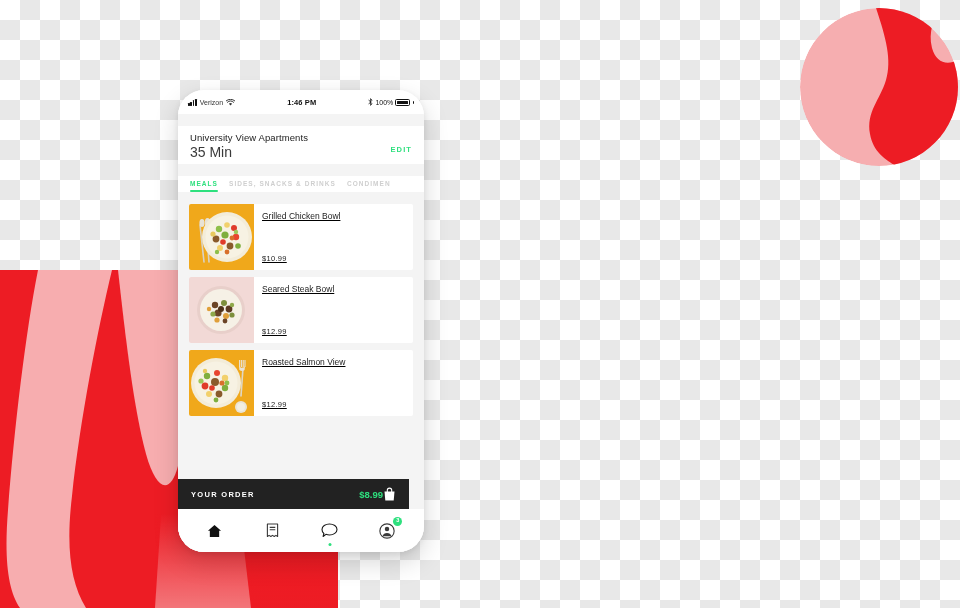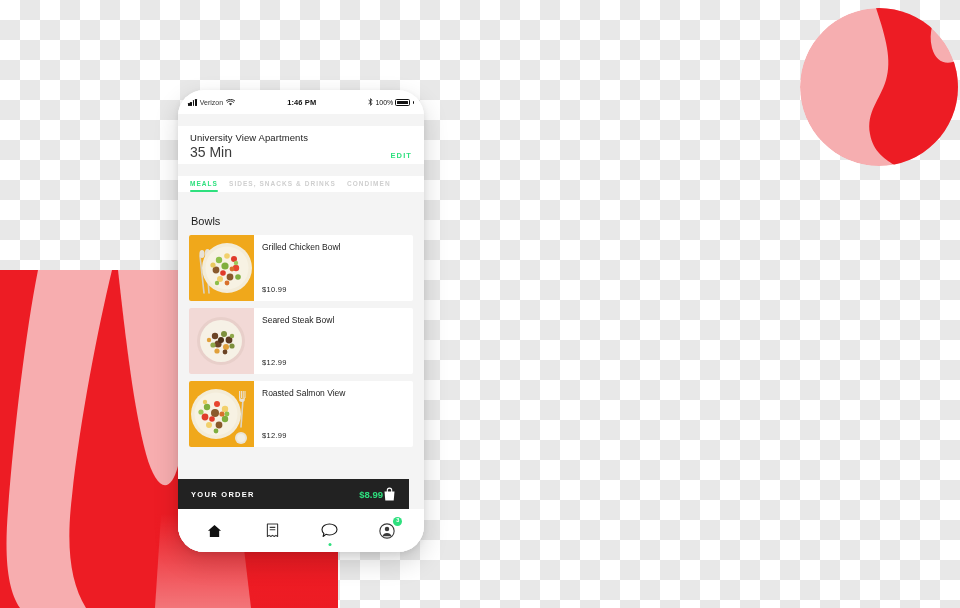--- a/index.html
+++ b/index.html
@@ -55,21 +55,21 @@
   .bars i:nth-child(2){height:4px}
   .bars i:nth-child(3){height:5.5px}
   .bars i:nth-child(4){height:7px}
   .batt { width:15px; height:7px; border:1px solid #111; border-radius:1.6px; padding:1px; }
   .batt span{ display:block; height:100%; background:#111; border-radius:.5px;}
   .batt-cap{ width:1.2px;height:3px;background:#111;border-radius:0 1px 1px 0; margin-left:.5px;}
   .pct { font-size:7px; font-weight:400; color:#111;}
 
   
   .header {
-    background:#fff; padding:6px 12px 4px 12px; display:flex; align-items:flex-end; flex:0 0 auto;
+    background:#fff; padding:6px 12px 4px 12px; display:flex; align-items:center; flex:0 0 auto;
   }
   .hdr-texts{ flex:1; min-width:0; }
   .hdr-title { font-size:9.5px; color:#1b1b1b; letter-spacing:.1px; white-space:nowrap; }
   .hdr-sub { font-size:14px; color:#3a3a3a; margin-top:1px; }
   .edit-btn {
     font-size:7.5px; font-weight:700; color:#2ee07e; letter-spacing:1.1px;
     padding-top:6px; cursor:pointer; background:none; border:0; font-family:Liberation Sans, sans-serif;
   }
 
   
@@ -83,21 +83,21 @@
   .tab.active::after {
     content:""; position:absolute; left:0; right:0; bottom:0; height:2px;
     background:#2ee07e; border-radius:1px;
   }
 
   
   .list { flex:1; overflow:hidden; background:#f4f4f4; padding:0 11px; position:relative;}
   .section-title { font-size:11px; color:#1b1b1b; padding:11px 2px 8px 2px; }
   .card {
     background:#fff; border-radius:2px; display:flex; height:66px; margin-bottom:7px;
-    overflow:hidden; cursor:pointer;
+    overflow:hidden; cursor:pointer;text-decoration:underline;
   }
   .thumb { width:65px; height:66px; flex:0 0 auto; position:relative; overflow:hidden;}
   .card-body { flex:1; padding:7px 8px; display:flex; flex-direction:column; justify-content:space-between; }
   .card-name { font-size:8.5px; color:#1b1b1b; }
   .card-price { font-size:7.5px; color:#1b1b1b; letter-spacing:.3px;}
 
   
   .orderbar {
     position:absolute; left:0; right:15px; bottom:43px; height:30px; background:#222222;
     display:flex; align-items:center; padding:0 13px; cursor:pointer;
@@ -199,21 +199,20 @@
       <button class="edit-btn">EDIT</button>
     </div>
 
     <div class="tabs">
       <div class="tab active">MEALS</div>
       <div class="tab">SIDES, SNACKS &amp; DRINKS</div>
       <div class="tab">CONDIMEN</div>
     </div>
 
     <div class="list">
-      <div class="section-title">Bowls</div>
 
       <div class="card">
         <div class="thumb">
           <svg width="65" height="66" viewBox="0 0 65 66">
             <rect width="65" height="66" fill="#f0a81b"></rect>
             <g stroke="#d9d2c4" stroke-width="1.6" stroke-linecap="round">
               <line x1="11" y1="21" x2="15" y2="58"></line>
                 <line x1="17" y1="20" x2="20" y2="58"></line>
             </g>
             <ellipse cx="13" cy="19" rx="2.6" ry="4" fill="#e8e2d6"></ellipse>

